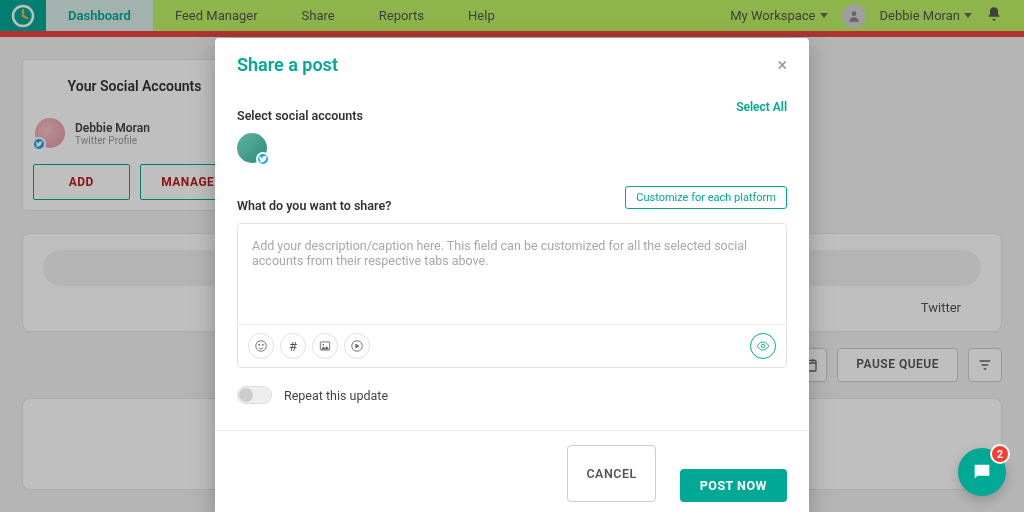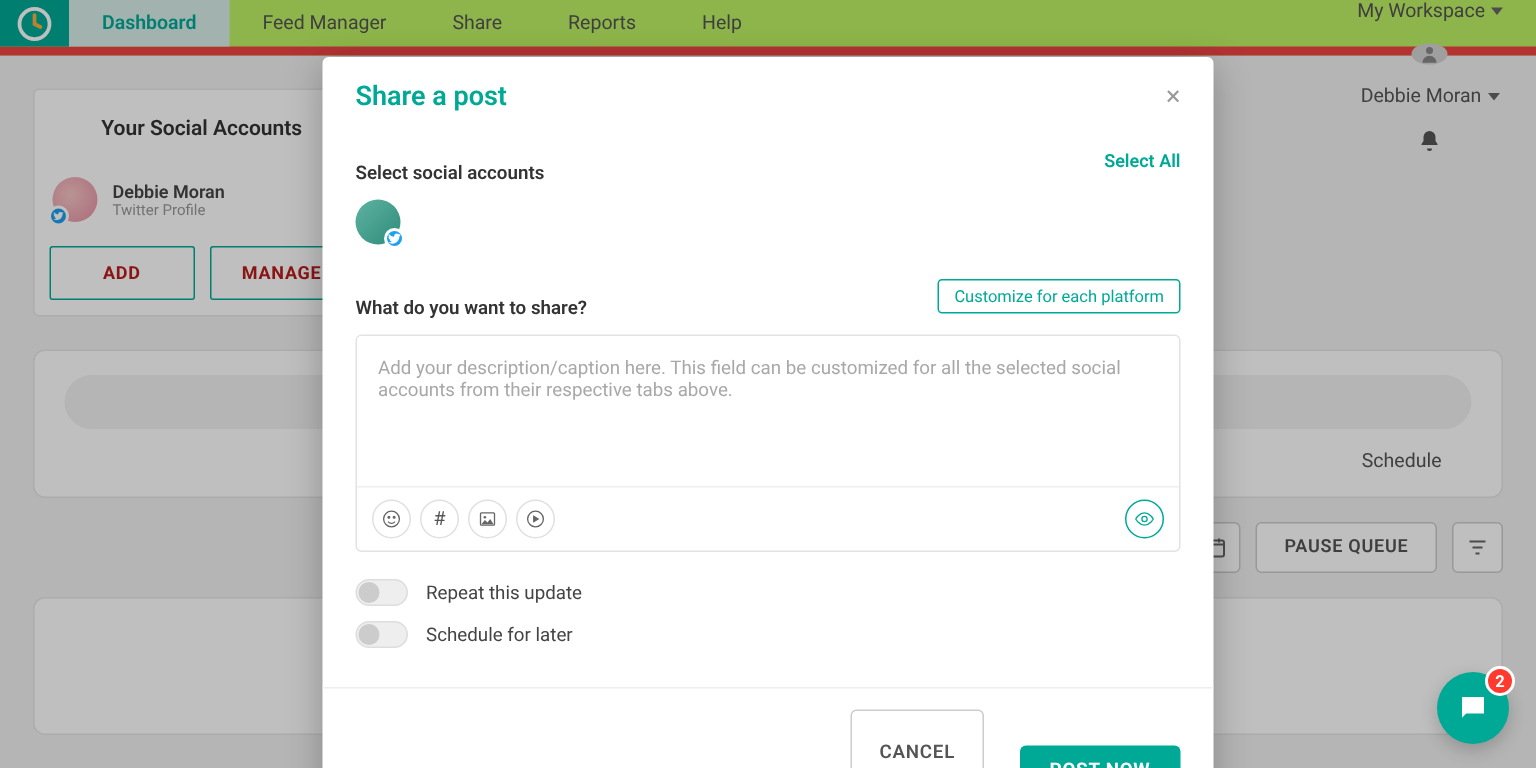--- a/index.html
+++ b/index.html
@@ -4,21 +4,21 @@
 <style>
 * { box-sizing: border-box; margin: 0; padding: 0; font-family: -apple-system, BlinkMacSystemFont, "Segoe UI", Roboto, Arial, sans-serif; }
 body { width: 1024px; height: 512px; overflow: hidden; background: #f2f2f2; position: relative; }
 
 .topbar { height: 37px; background: #bef264; border-bottom: 6px solid #ef4444; display: flex; align-items: stretch; }
 .logo { width: 46px; background: #00a996; display: flex; align-items: center; justify-content: center; }
 .logo svg { width: 24px; height: 24px; }
 .nav { display: flex; align-items: center; }
 .nav-item { padding: 0 22px; font-size: 13px; color: #555; display: flex; align-items: center; height: 100%; cursor: pointer; }
 .nav-item.active { color: #00a996; font-weight: 600; background: #d9eeea; }
-.topbar-right { margin-left: auto; display: flex; align-items: center; gap: 14px; padding-right: 22px; flex-direction: column; }
+.topbar-right { margin-left: auto; display: flex; align-items: center; gap: 14px; padding-right: 22px; }
 .ws { font-size: 13px; color: #555; display: flex; align-items: center; gap: 4px; }
 .avatar-sm { width: 24px; height: 24px; border-radius: 50%; background: #d4d4d4; display: flex; align-items: center; justify-content: center; }
 .avatar-sm svg { width: 14px; height: 14px; fill: #888; }
 .bell { color: #555; }
 
 .page { display: flex; padding: 22px; gap: 22px; height: calc(100% - 37px); flex-direction: column; }
 .sidebar { width: 225px; background: #fff; border: 1px solid #e6e6e6; border-radius: 4px; display: flex; flex-direction: column; }
 .sidebar-title { text-align: center; font-size: 14px; font-weight: 600; color: #333; padding: 18px 0; }
 .acct-row { display: flex; align-items: center; gap: 10px; padding: 6px 12px; }
 .acct-avatar { width: 30px; height: 30px; border-radius: 50%; background: radial-gradient(circle at 40% 40%, #f7c6c6, #e58fa3); position: relative; }
@@ -133,21 +133,21 @@
     <div class="sidebar-btns">
       <div class="btn-outline-teal">ADD</div>
       <div class="btn-outline-teal">MANAGE</div>
     </div>
   </div>
 
   <div class="main">
     <div class="composer-card">
       <div class="pill"></div>
       <div class="tabrow">
-        <span style="margin-left:auto;margin-right:20px;">Schedule</span>
+        <span style="margin-left:auto;margin-right:20px;">Twitter</span>
       </div>
     </div>
     <div style="display:flex;gap:10px;justify-content:flex-end;">
       <div class="sq-btn">
         <svg viewBox="0 0 24 24" width="16" height="16" fill="none" stroke="#666" stroke-width="2">
             <rect x="3" y="5" width="18" height="16" rx="2"></rect>
             <path d="M3 9h18M8 3v4M16 3v4"></path>
           </svg>
       </div>
       <div class="pause-btn">PAUSE QUEUE</div>
@@ -214,24 +214,20 @@
               <path d="M2 12s3.5-7 10-7 10 7 10 7-3.5 7-10 7S2 12 2 12z"></path>
               <circle cx="12" cy="12" r="3"></circle>
             </svg>
         </div>
       </div>
     </div>
     <div class="toggle-row">
       <div class="toggle"></div>
       <div class="toggle-label">Repeat this update</div>
     </div>
-    <div class="toggle-row" style="margin-top:10px;">
-      <div class="toggle"></div>
-      <div class="toggle-label">Schedule for later</div>
-    </div>
   </div>
   <div class="modal-footer">
     <button class="btn-cancel">CANCEL</button>
     <button class="btn-primary">POST NOW</button>
   </div>
 </div>
 
 <div class="chat-bubble">
   <svg viewBox="0 0 24 24">
       <path d="M4 4h16v12H7l-3 3z"></path>

